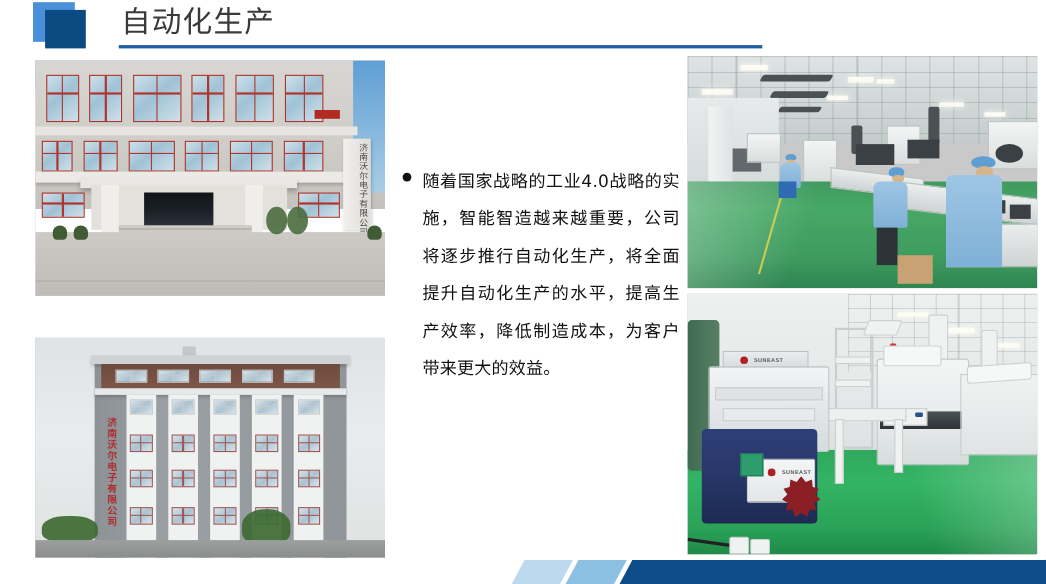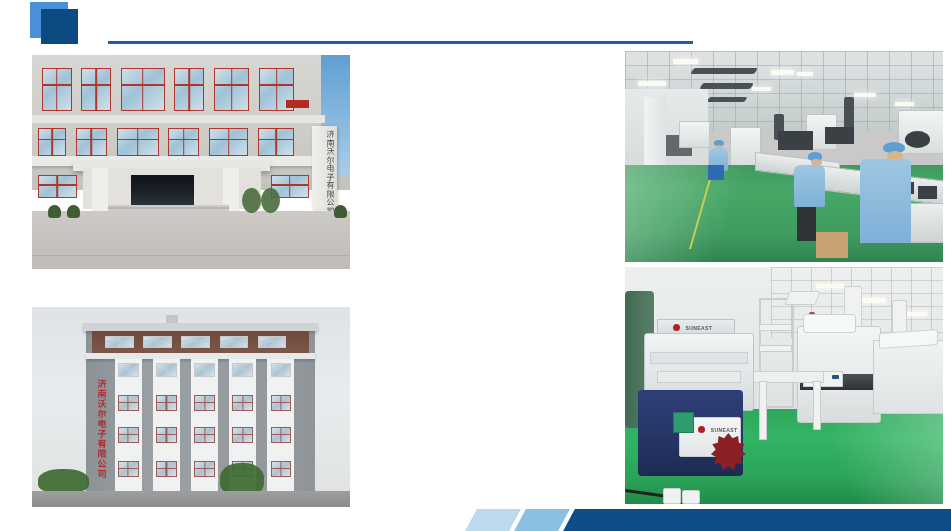--- a/index.html
+++ b/index.html
@@ -248,20 +248,21 @@
   .foot-b3 { left: 569px; width: 420px; background: #0f4c8a; transform: skewX(-28deg); }
   .foot-b4 { left: 950px; width: 60px; background: #0f4c8a; transform:none; }
 </style>
 </head>
 <body>
 
 <div class="slide">
 
   <div class="title-sq-light"></div>
   <div class="title-sq-dark"></div>
+  <div class="title-text">自动化生产</div>
   <div class="title-rule"></div>
 
   <div class="photo photo-tl">
     <div class="ph-inner">
       <div class="tl-sky"></div>
       <div class="tl-facade"></div>
       <div class="tl-skyR"></div>
 
       <div class="win-row" style="left:3%; top:6%; width:86%; height:20%;">
         <div class="win" style="width:11%;height:100%"></div>
@@ -473,19 +474,23 @@
       <div class="br-logo" style="left:23%;bottom:30%;width:7px;height:7px"></div>
       <div class="br-brand" style="left:27%;bottom:30%">SUNEAST</div>
       <div class="br-emblem"></div>
       <div class="br-frame" style="left:15%;bottom:30%;width:6%;height:8%;background:#2e9c6d;border-color:#1f7a55"></div>
       <div class="br-dark" style="position:absolute;left:0;bottom:4%;width:14%;height:3px;background:#222;transform:rotate(8deg)"></div>
       <div class="br-frame" style="left:12%;bottom:0%;width:5%;height:6%;border-radius:2px"></div>
       <div class="br-frame" style="left:18%;bottom:0%;width:5%;height:5%;border-radius:2px"></div>
     </div>
   </div>
 
+  <div class="bullet-wrap">
+    <div class="bullet-dot"></div>
+    <div class="bullet-text">随着国家战略的工业4.0战略的实施，智能智造越来越重要，公司将逐步推行自动化生产，将全面提升自动化生产的水平，提高生产效率，降低制造成本，为客户带来更大的效益。</div>
+  </div>
 
   <div class="foot-band foot-b1"></div>
   <div class="foot-band foot-b2"></div>
   <div class="foot-band foot-b3"></div>
   <div class="foot-band foot-b4"></div>
 
 </div>
 
 </body></html>

